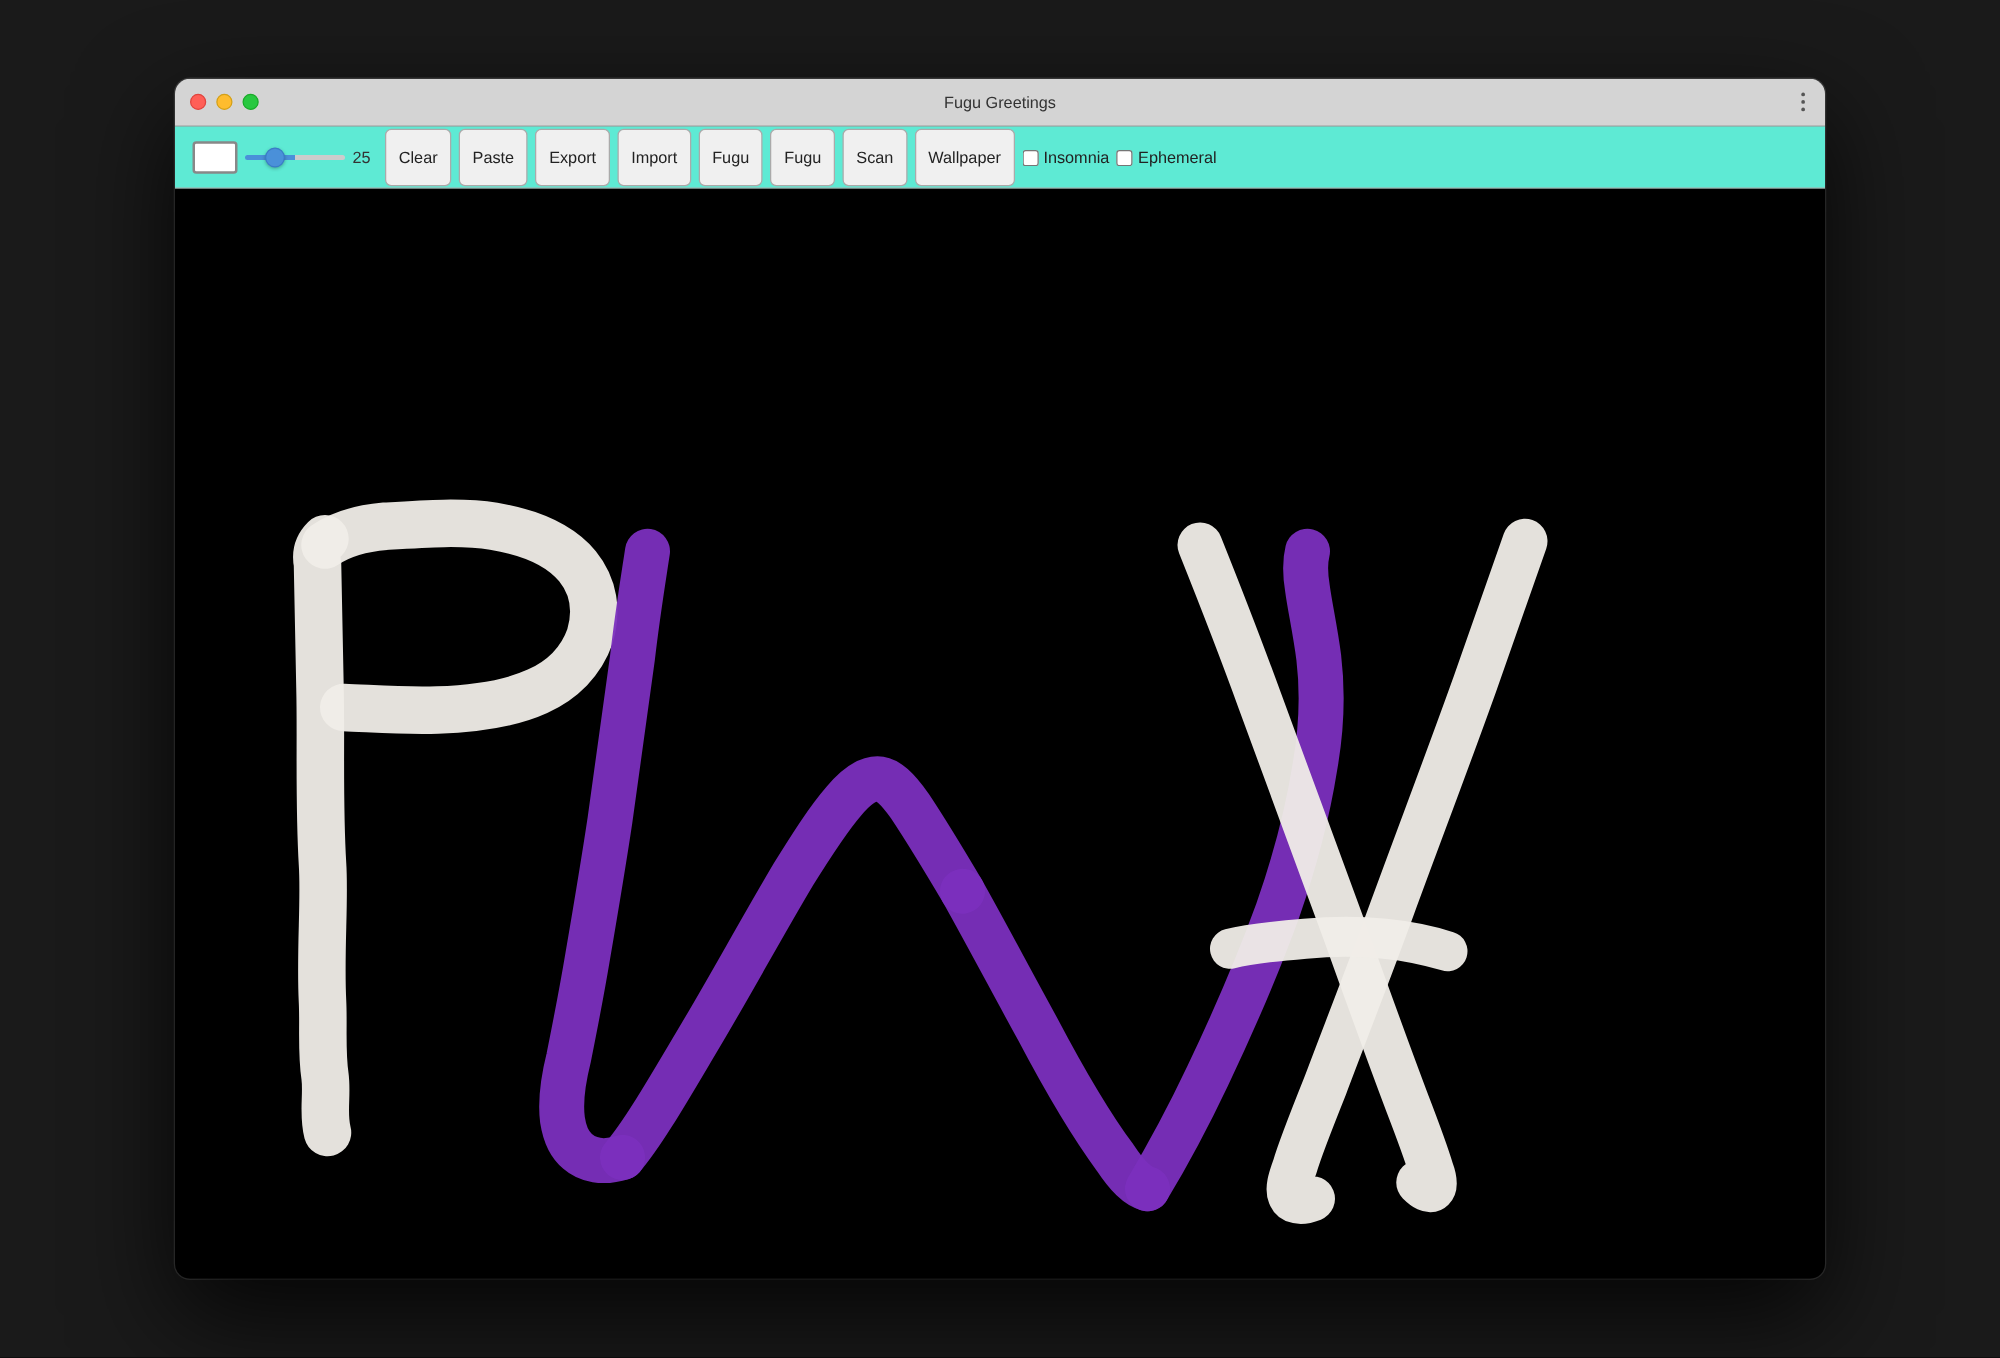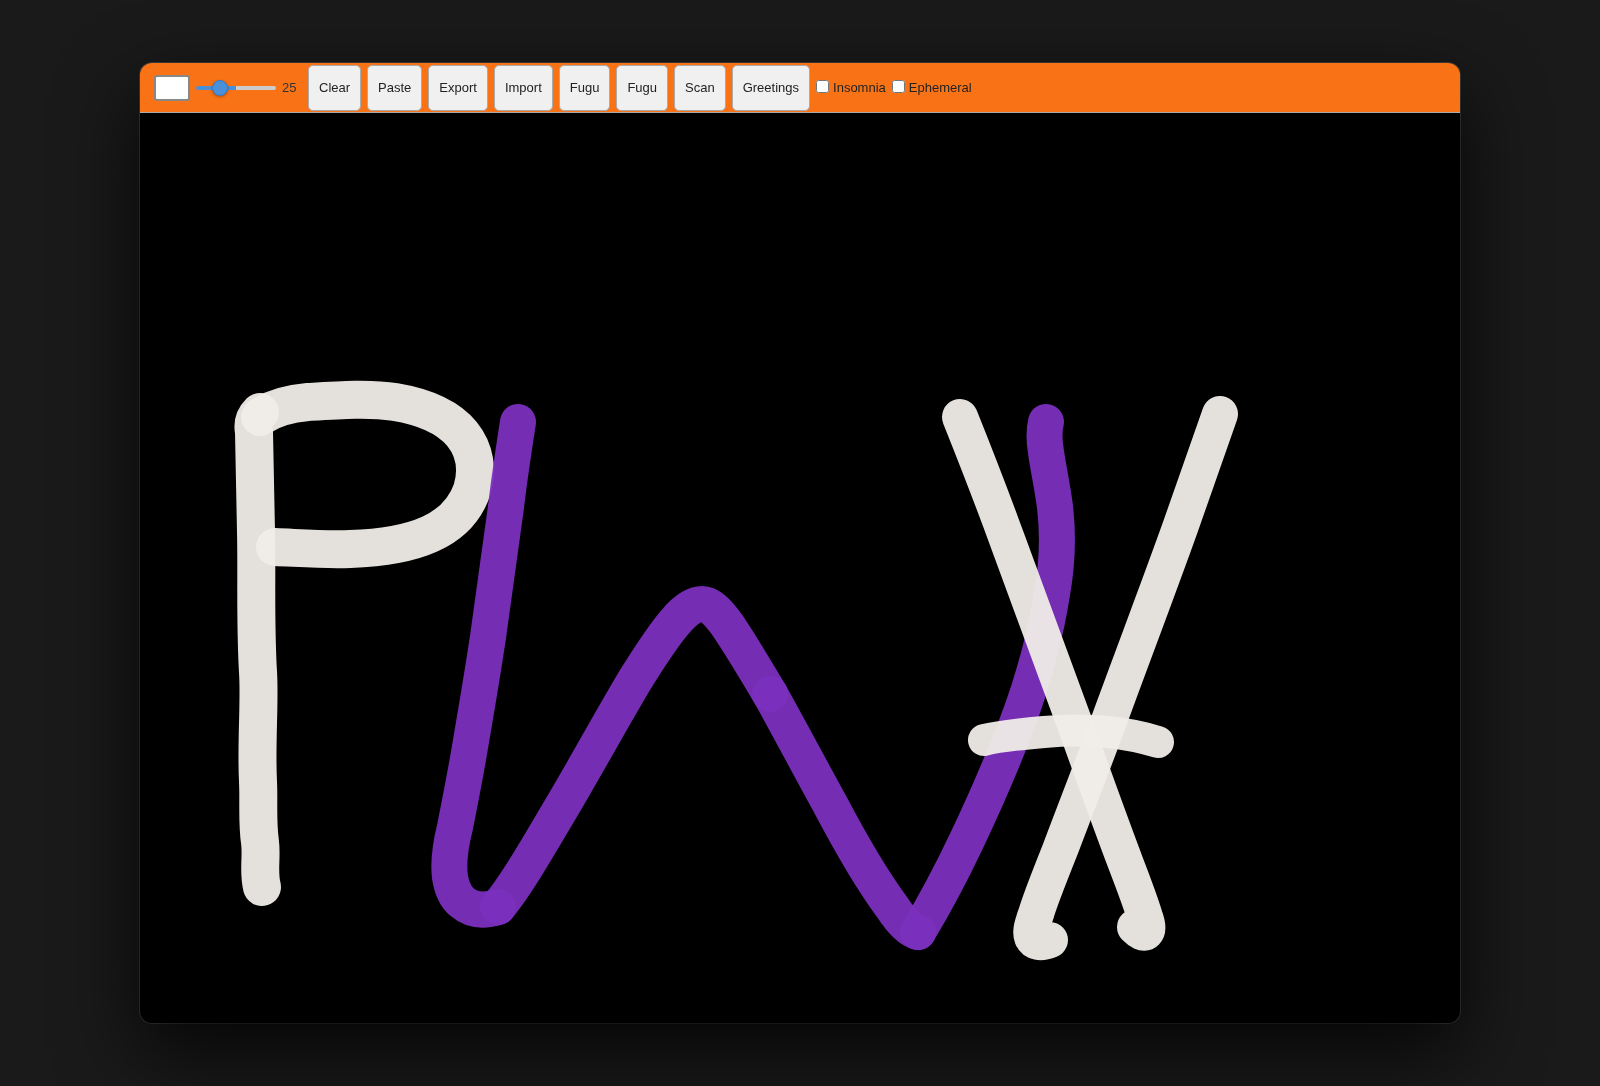--- a/index.html
+++ b/index.html
@@ -73,21 +73,21 @@
 
     .menu-icon span {
       display: block;
       width: 3px;
       height: 3px;
       background: #555;
       border-radius: 50%;
     }
 
     .toolbar {
-      background: #f97316;
+      background: #5eead4;
       height: 50px;
       display: flex;
       align-items: center;
       padding: 0 14px;
       gap: 6px;
       flex-shrink: 0;
       border-bottom: 1px solid #aaa;
     }
 
     .color-swatch {
@@ -141,21 +141,21 @@
       font-size: 13px;
       color: #222;
       cursor: pointer;
       height: 28px;
       display: flex;
       align-items: center;
     }
 
     .checkbox-label {
       display: flex;
-      align-items: flex-start;
+      align-items: flex-end;
       gap: 4px;
       font-size: 13px;
       color: #222;
       cursor: pointer;
     }
 
     .checkbox-label input[type="checkbox"] {
       width: 13px;
       height: 13px;
       cursor: pointer;
@@ -172,37 +172,50 @@
     .drawing-svg {
       width: 100%;
       height: 100%;
     }
   </style>
 </head>
 <body>
 
 <div class="window">
 
+  <div class="titlebar">
+    <div class="traffic-lights">
+      <div class="traffic-light close"></div>
+      <div class="traffic-light minimize"></div>
+      <div class="traffic-light maximize"></div>
+    </div>
+    <span class="title-text">Fugu Greetings</span>
+    <div class="menu-icon">
+      <span></span>
+      <span></span>
+      <span></span>
+    </div>
+  </div>
 
   <div class="toolbar">
     <div class="color-swatch"></div>
 
     <div class="slider-container">
       <input type="range" class="slider" min="1" max="100" value="25" style="">
       <span class="slider-value">25</span>
     </div>
 
     <button class="toolbar-btn">Clear</button>
     <button class="toolbar-btn">Paste</button>
     <button class="toolbar-btn">Export</button>
     <button class="toolbar-btn">Import</button>
     <button class="toolbar-btn">Fugu</button>
     <button class="toolbar-btn">Fugu</button>
     <button class="toolbar-btn">Scan</button>
-    <button class="toolbar-btn">Greetings</button>
+    <button class="toolbar-btn">Wallpaper</button>
 
     <label class="checkbox-label">
       <input type="checkbox" style="">
       <span>Insomnia</span>
     </label>
 
     <label class="checkbox-label">
       <input type="checkbox" style="">
       <span>Ephemeral</span>
     </label>

